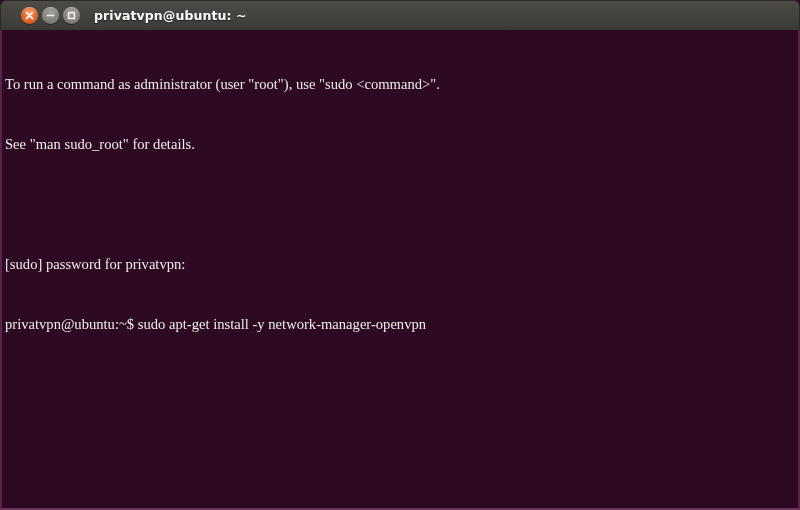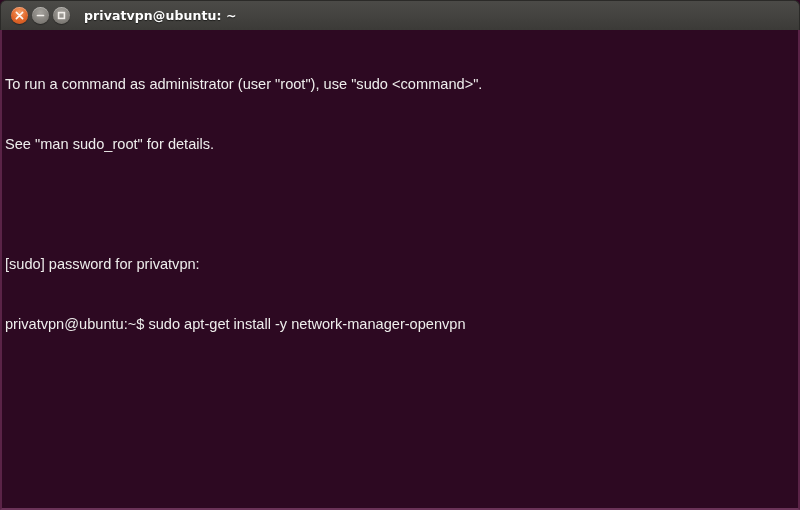--- a/index.html
+++ b/index.html
@@ -32,21 +32,21 @@
     flex: 0 0 30px;
     box-sizing: border-box;
     background: linear-gradient(to bottom, #4b4a47 0%, #444340 50%, #3b3a37 100%);
     border-top-left-radius: 6px;
     border-top-right-radius: 6px;
     border-top: 1px solid #2b2a28;
     border-left: 1px solid #2b2a28;
     border-right: 1px solid #2b2a28;
     display: flex;
     align-items: center;
-    padding-left: 10px;
+    padding-left: 20px;
     overflow: hidden;
   }
 
   .btn-group {
     display: flex;
     align-items: center;
     gap: 4px;
     flex: 0 0 auto;
   }
 
@@ -96,21 +96,21 @@
     border-right: 2px solid #5a2347;
     border-bottom: 2px solid #6b3359;
     padding: 4px 0 0 3px;
     overflow: hidden;
   }
 
   .screen {
     margin: 0;
     padding: 0;
     color: #eeeeec;
-    font-family: Liberation Sans, sans-serif;
+    font-family: Liberation Serif, serif;
     font-size: 14.6px;
     line-height: 20px;
     white-space: pre;
     letter-spacing: 0px;
   }
 
   .line { height: 20px; white-space: pre; }
   .line.blank { color: transparent; }
 </style>
 </head>

